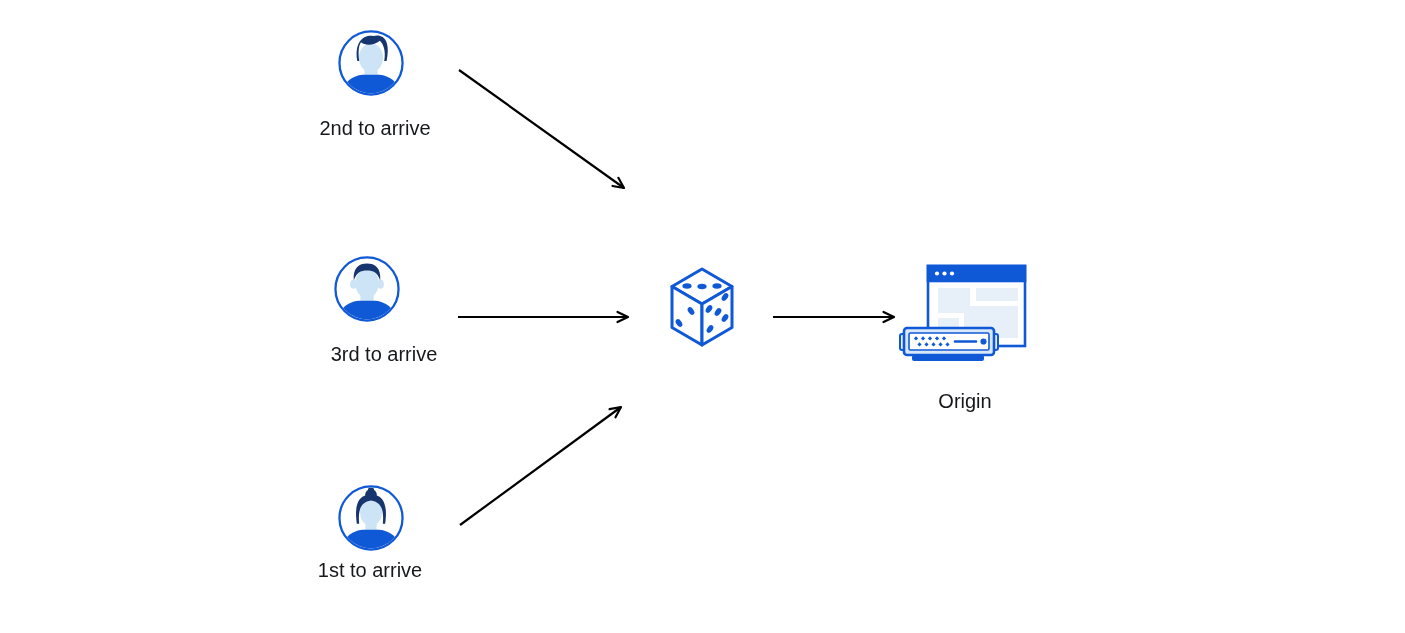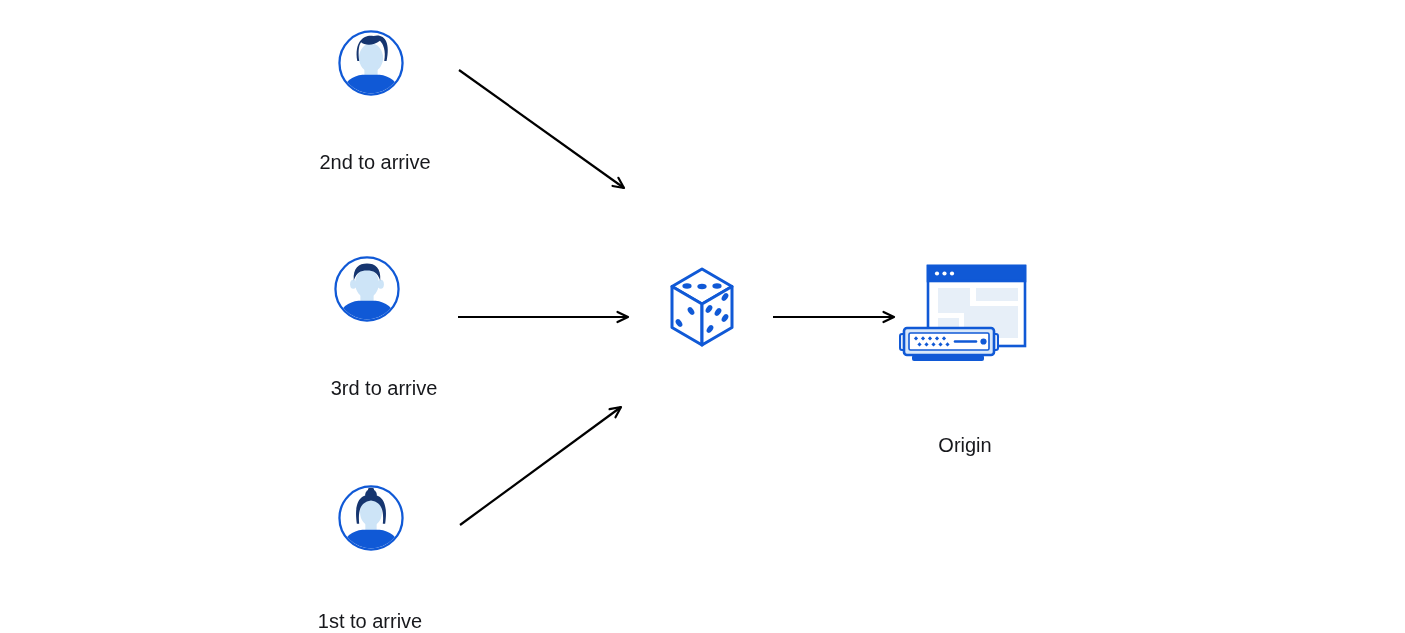--- a/index.html
+++ b/index.html
@@ -9,21 +9,21 @@
   }
   html,body{margin:0;padding:0;background:var(--background);}
   .canvas{
     position:relative;width:1405px;height:633px;overflow:hidden;
     background:var(--background);
     font-family:"Liberation Sans", sans-serif;color:var(--text);
   }
   .abs{position:absolute;}
   .node-label{
     position:absolute;transform:translateX(-50%);
-    font-size:20px;line-height:26px;white-space:nowrap;color:var(--text);margin-top:34px;
+    font-size:20px;line-height:26px;white-space:nowrap;color:var(--text);
   }
   
   .fW{fill:#ffffff}.fB{fill:var(--blue)}.fN{fill:var(--navy-hair)}
   .fF{fill:var(--face-light)}.fP{fill:var(--panel-light)}.fS{fill:var(--server-light)}
   .sB{stroke:var(--blue)}.noF{fill:none}
   .arrowline{stroke:var(--arrow-black);stroke-width:2.2;fill:none;}
 </style>
 </head>
 <body>
 
@@ -90,21 +90,21 @@
       <g clip-path="url(#clipC)">
         <ellipse cx="36" cy="6" rx="3.2" ry="2.4" class="fN"></ellipse>
         <circle cx="36" cy="11.5" r="6.2" class="fN"></circle>
         <path d="M30,34 L42,34 L42,52 L30,52 Z" class="fF"></path>
         <ellipse cx="36" cy="30" rx="11.6" ry="14.6" class="fF"></ellipse>
         <path d="M21,42 C17,15 28,11 36,11 C44,11 55,15 51,42 L48.5,42 C50,27 46.5,19 36,17.5 C25.5,19 22,27 23.5,42 Z" class="fN"></path>
         <path d="M5,72 C5,57 16,49.5 27,48.5 L45,48.5 C56,49.5 67,57 67,72 Z" class="fB"></path>
       </g>
     </svg>
   </div>
-  <div class="node-label" style="left:370px;top:574px">1st to arrive</div>
+  <div class="node-label" style="left:370px;top:557px">1st to arrive</div>
 
   <div class="abs" style="left:669px;top:266px">
     <svg width="66" height="84" viewBox="0 0 66 84">
       <g stroke-linejoin="round">
         <path d="M33,3 L63,20.5 L33,38 L3,20.5 Z" class="fW sB noF" fill="#fff" stroke-width="3"></path>
         <path d="M3,20.5 L33,38 L33,79 L3,61.5 Z" class="fW sB" stroke-width="3"></path>
         <path d="M63,20.5 L33,38 L33,79 L63,61.5 Z" class="fW sB" stroke-width="3"></path>
       </g>
       <g class="fB">
 
@@ -159,15 +159,15 @@
             <path d="M30.5,82.3 l2.1,2.1 -2.1,2.1 -2.1,-2.1 Z"></path>
           <path d="M37.5,82.3 l2.1,2.1 -2.1,2.1 -2.1,-2.1 Z"></path>
             <path d="M44.5,82.3 l2.1,2.1 -2.1,2.1 -2.1,-2.1 Z"></path>
           <path d="M51.5,82.3 l2.1,2.1 -2.1,2.1 -2.1,-2.1 Z"></path>
         </g>
         <line x1="59" y1="81.5" x2="80" y2="81.5" class="sB" stroke-width="2.6" stroke-linecap="round"></line>
         <circle cx="87.5" cy="81.5" r="3.1" class="fB"></circle>
       </g>
     </svg>
   </div>
-  <div class="node-label" style="left:965px;top:398px">Origin</div>
+  <div class="node-label" style="left:965px;top:388px">Origin</div>
 
 </div>
 
 </body></html>

